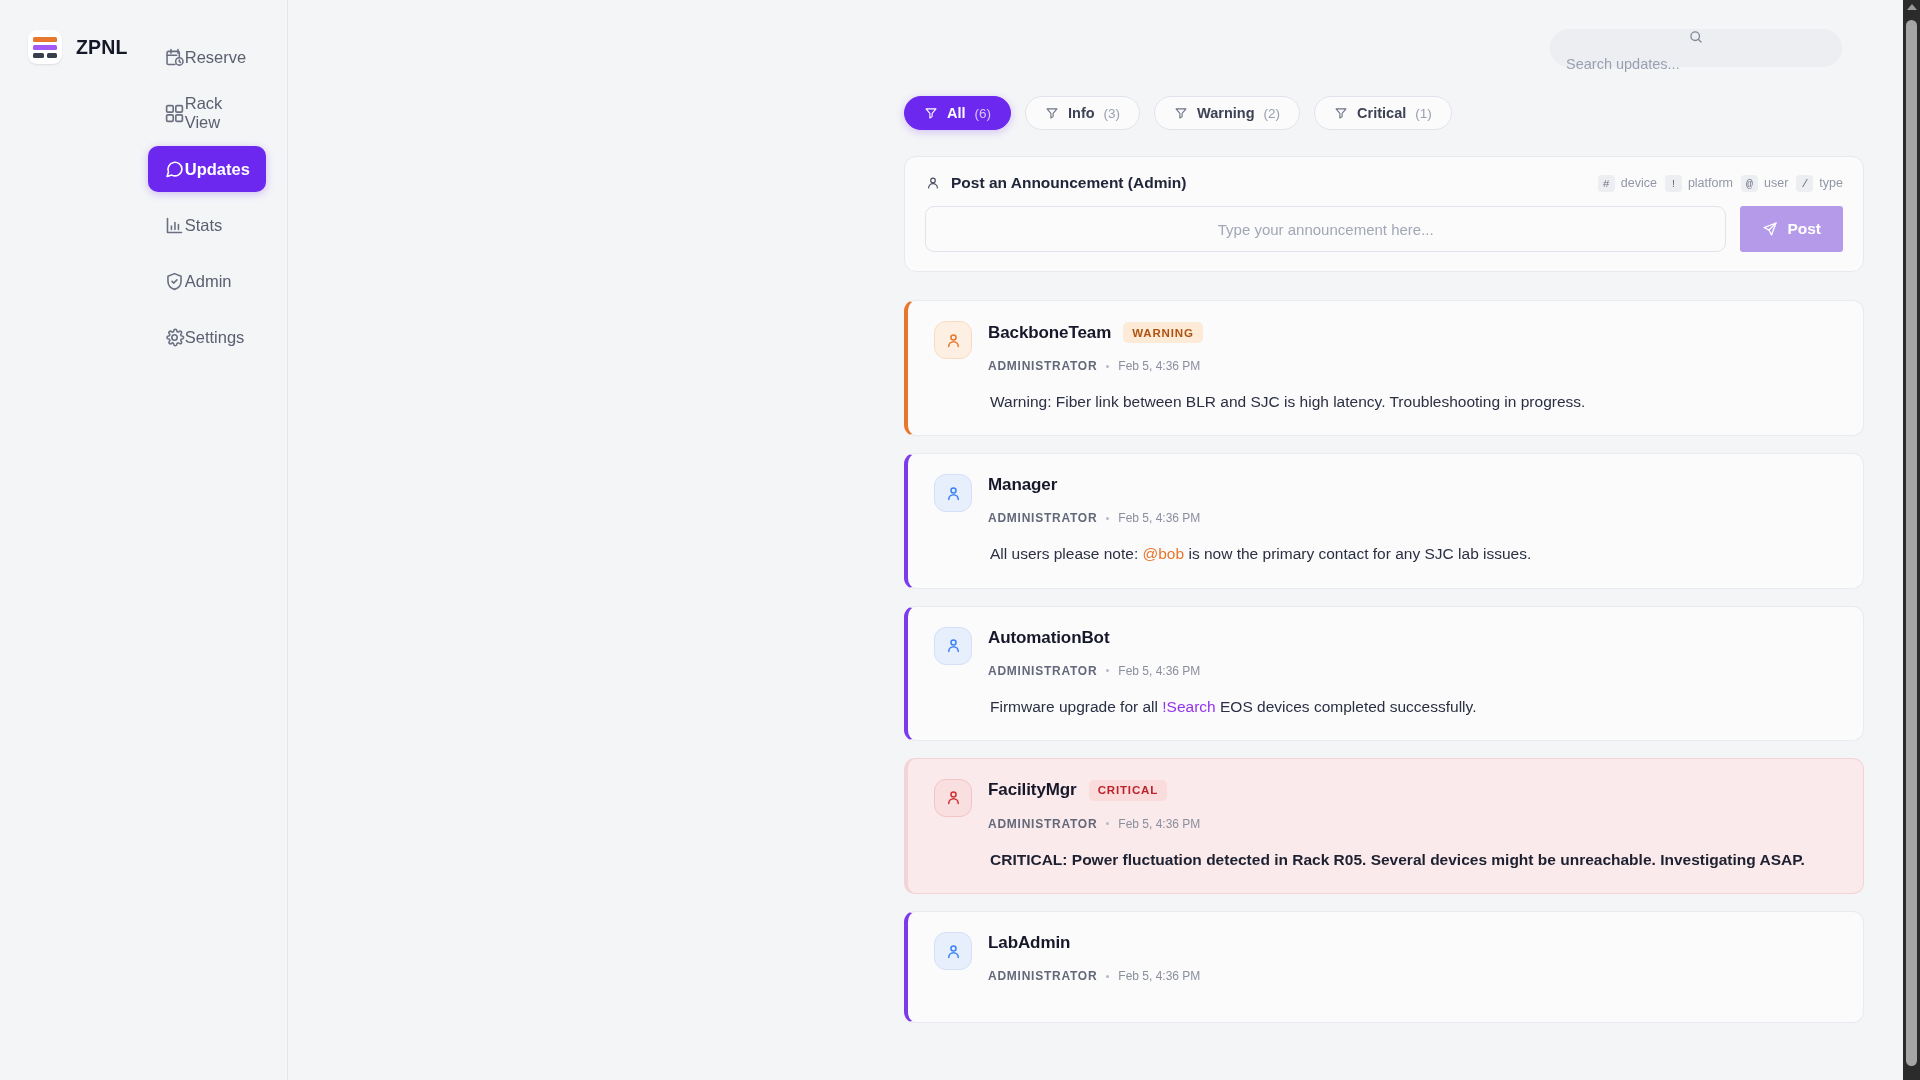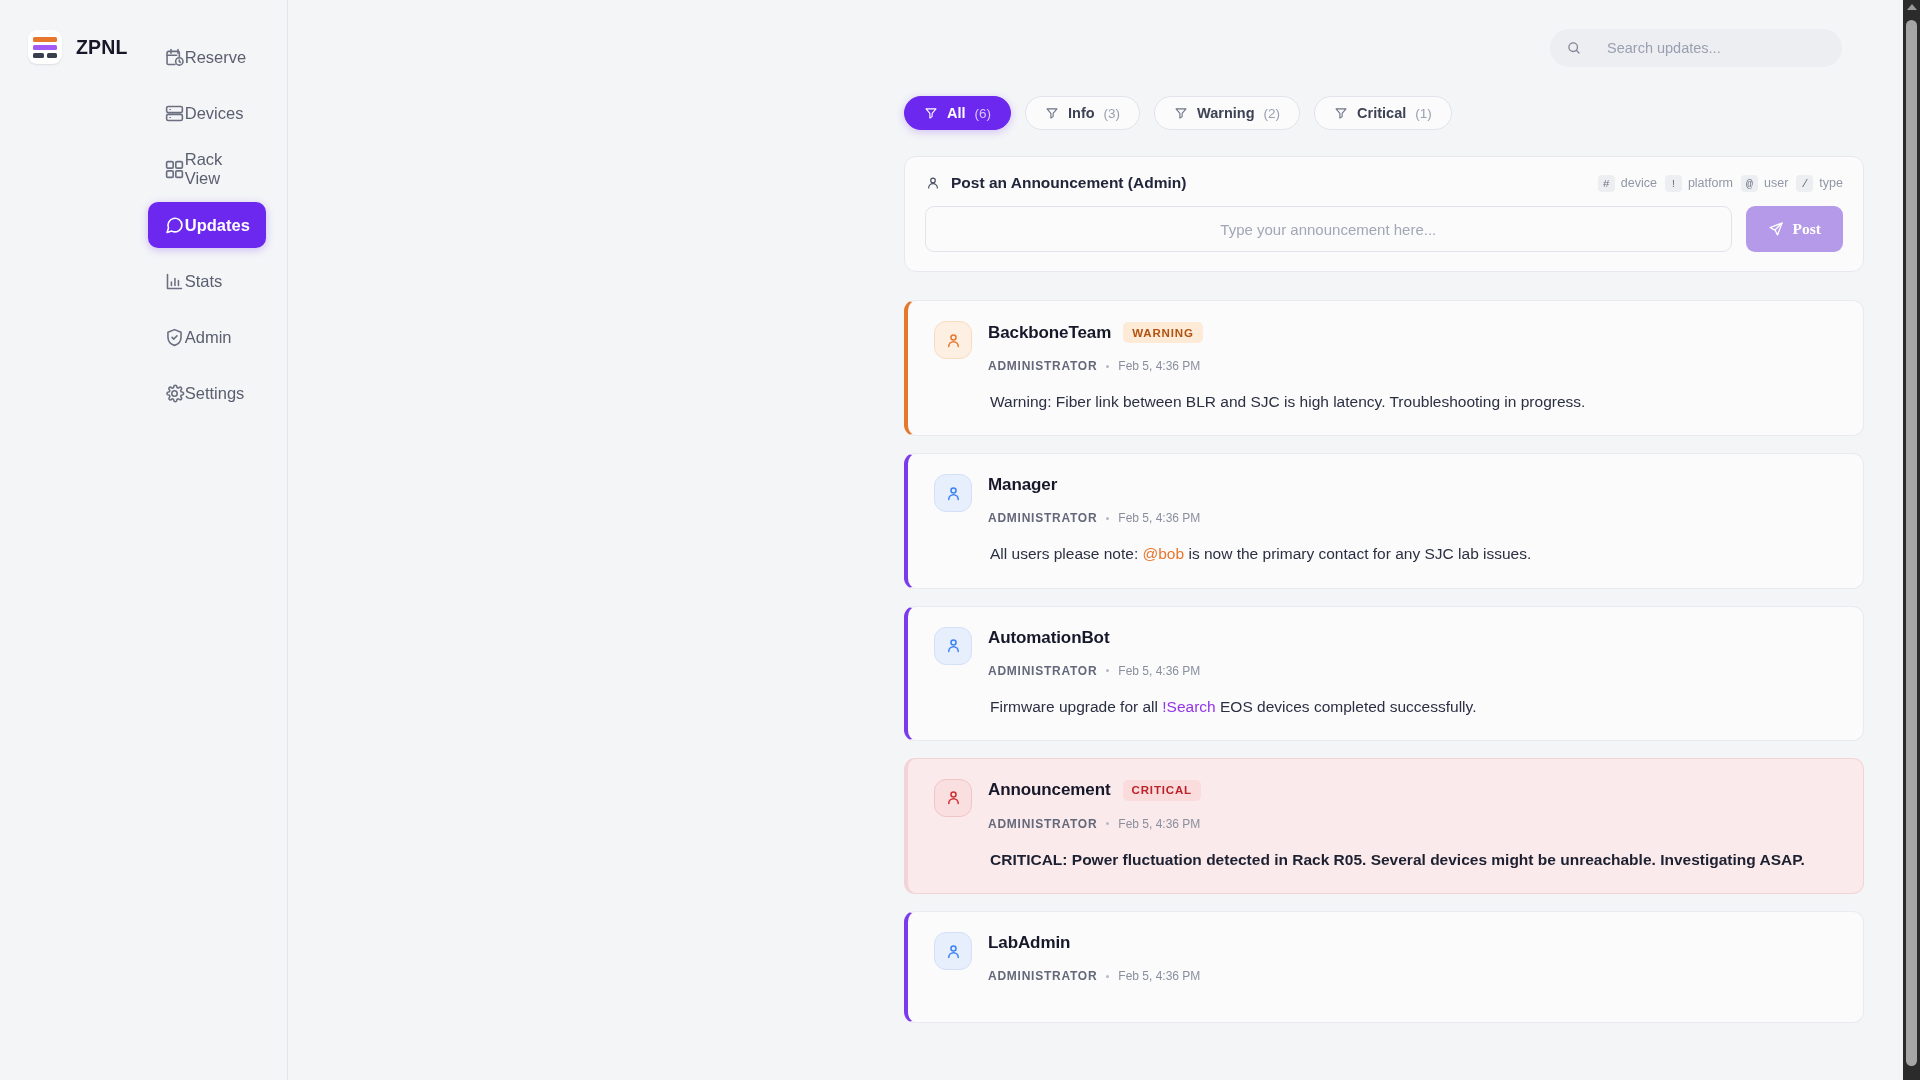--- a/index.html
+++ b/index.html
@@ -66,21 +66,21 @@
   .collapse-btn { width: 20px; height: 20px; color: #434858; cursor: pointer; }
 
   
   .main {
     flex: 1 1 auto; height: 1080px; position: relative;
     background: #f4f5f7; overflow: hidden;
   }
   .topbar { height: 96px; display: flex; align-items: center; justify-content: flex-end; padding: 0 78px 0 0; }
   .search {
     width: 292px; height: 38px; border-radius: 19px; background: #eceef2;
-    display: flex; align-items: center; gap: 25px; padding: 0 16px; cursor: text;
+    display: flex; align-items: center; gap: 11px; padding: 0 16px; cursor: text; flex-direction: column;
   }
   .search svg { width: 16px; height: 16px; color: #838899; flex: 0 0 16px; }
   .search input {
     border: 0; outline: 0; background: transparent; width: 100%;
     font-family: "Liberation Sans", sans-serif; font-size: 14.5px; color: #4a4f61;
   }
   .search input::placeholder { color: #9aa0b0; }
 
   .content { padding: 0 0 0 0; }
   .center { width: 960px; margin-left: 616px; }
@@ -115,22 +115,22 @@
   }
   .composer-row { display: flex; gap: 14px; align-items: stretch; }
   .composer-input {
     flex: 1 1 auto; height: 46px; border: 1px solid #e1e4ea; border-radius: 9px;
     background: #fbfbfc; padding: 0 17px;
     font-family: "Liberation Sans", sans-serif; font-size: 15px; color: #3d4254; outline: 0; text-align: center;
   }
   .composer-input::placeholder { color: #a2a7b6; }
   .post-btn {
     flex: 0 0 auto; display: inline-flex; align-items: center; justify-content: center; gap: 9px;
-    padding: 0 22px; height: 46px; border: 0; border-radius: 9px;
-    background: #b49ae9; color: #ffffff; font-family: Liberation Serif, serif;
+    padding: 0 22px; height: 46px; border: 0; border-radius: 3px;
+    background: #b49ae9; color: #ffffff; font-family: Liberation Sans, sans-serif;
     font-size: 15.5px; font-weight: 700; cursor: pointer;
   }
   .post-btn svg { width: 16px; height: 16px; flex: 0 0 16px; }
 
   
   .feed { display: flex; flex-direction: column; gap: 17px; }
   .card {
     position: relative; background: #fbfbfc;
     border: 1px solid #e9ebf0; border-left: 4px solid #7c3aed;
     border-radius: 11px; padding: 20px 24px 22px 26px;
@@ -203,28 +203,20 @@
       <div class="nav-item">
         <svg class="nav-ico" viewBox="0 0 24 24" fill="none" stroke="currentColor" stroke-width="1.8" stroke-linecap="round" stroke-linejoin="round">
           <path d="M16 3v4M8 3v4M3.5 9.5h11"></path>
             <path d="M12.5 20H5a1.5 1.5 0 0 1-1.5-1.5V6.5A1.5 1.5 0 0 1 5 5h11a1.5 1.5 0 0 1 1.5 1.5V11"></path>
           <circle cx="17.5" cy="16.5" r="4.2"></circle>
             <path d="M17.5 14.8v1.9l1.3.9"></path>
         </svg>
         <span>Reserve</span>
       </div>
 
-      <div class="nav-item">
-        <svg class="nav-ico" viewBox="0 0 24 24" fill="none" stroke="currentColor" stroke-width="1.8" stroke-linecap="round" stroke-linejoin="round">
-          <rect x="3" y="4" width="18" height="7" rx="1.8"></rect>
-            <rect x="3" y="13" width="18" height="7" rx="1.8"></rect>
-          <path d="M7 7.5h.01M7 16.5h.01"></path>
-        </svg>
-        <span>Devices</span>
-      </div>
 
       <div class="nav-item">
         <svg class="nav-ico" viewBox="0 0 24 24" fill="none" stroke="currentColor" stroke-width="1.9" stroke-linecap="round" stroke-linejoin="round">
           <rect x="3" y="3" width="7.5" height="7.5" rx="1.4"></rect>
             <rect x="13.5" y="3" width="7.5" height="7.5" rx="1.4"></rect>
           <rect x="3" y="13.5" width="7.5" height="7.5" rx="1.4"></rect>
             <rect x="13.5" y="13.5" width="7.5" height="7.5" rx="1.4"></rect>
         </svg>
         <span>Rack View</span>
       </div>
@@ -455,21 +447,21 @@
           <article class="card sev-critical">
             <div class="card-head">
               <div class="avatar critical">
                 <svg viewBox="0 0 24 24" fill="none" stroke="currentColor" stroke-width="1.9" stroke-linecap="round" stroke-linejoin="round">
                   <circle cx="12" cy="8.2" r="3.2"></circle>
                     <path d="M6 19.5a6 6 0 0 1 12 0"></path>
                 </svg>
               </div>
               <div class="head-meta">
                 <div class="name-row">
-                  <span class="author">Announcement</span>
+                  <span class="author">FacilityMgr</span>
                   <span class="badge critical">CRITICAL</span>
                 </div>
                 <div class="sub-row">
                   <span class="role">ADMINISTRATOR</span>
                   <span class="dot"></span>
                   <span class="time">Feb 5, 4:36 PM</span>
                 </div>
               </div>
             </div>
             <p class="body"><span>CRITICAL: Power fluctuation detected in Rack R05. Several devices might be unreachable. Investigating ASAP.</span></p>

